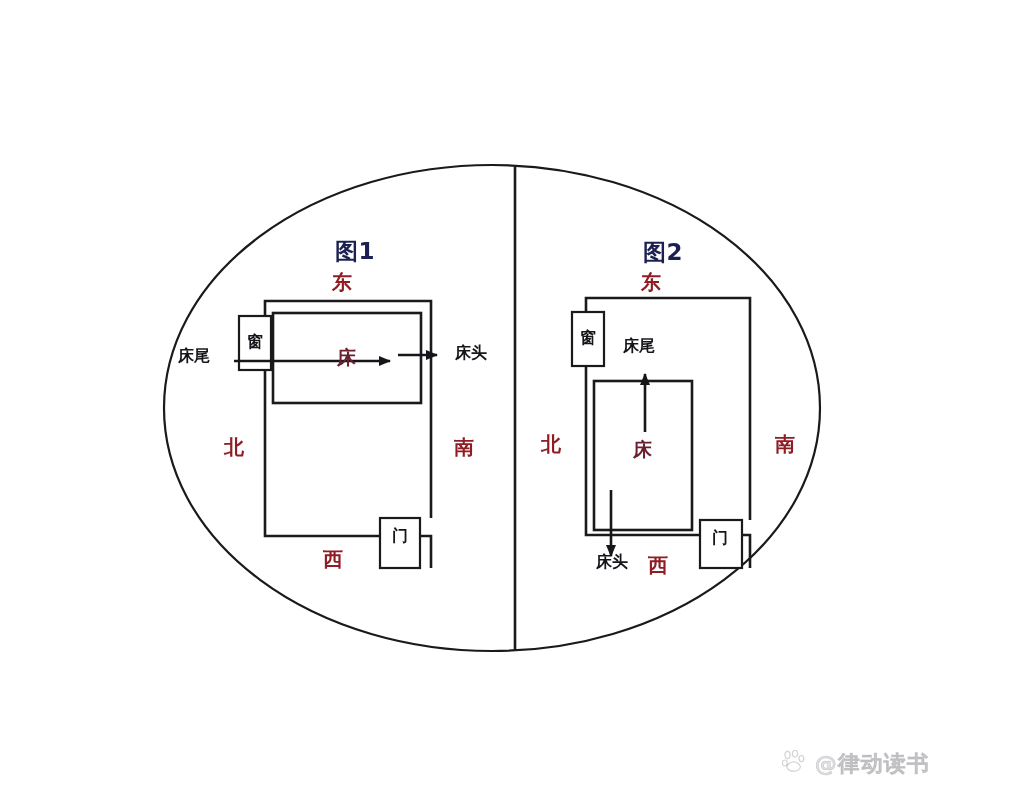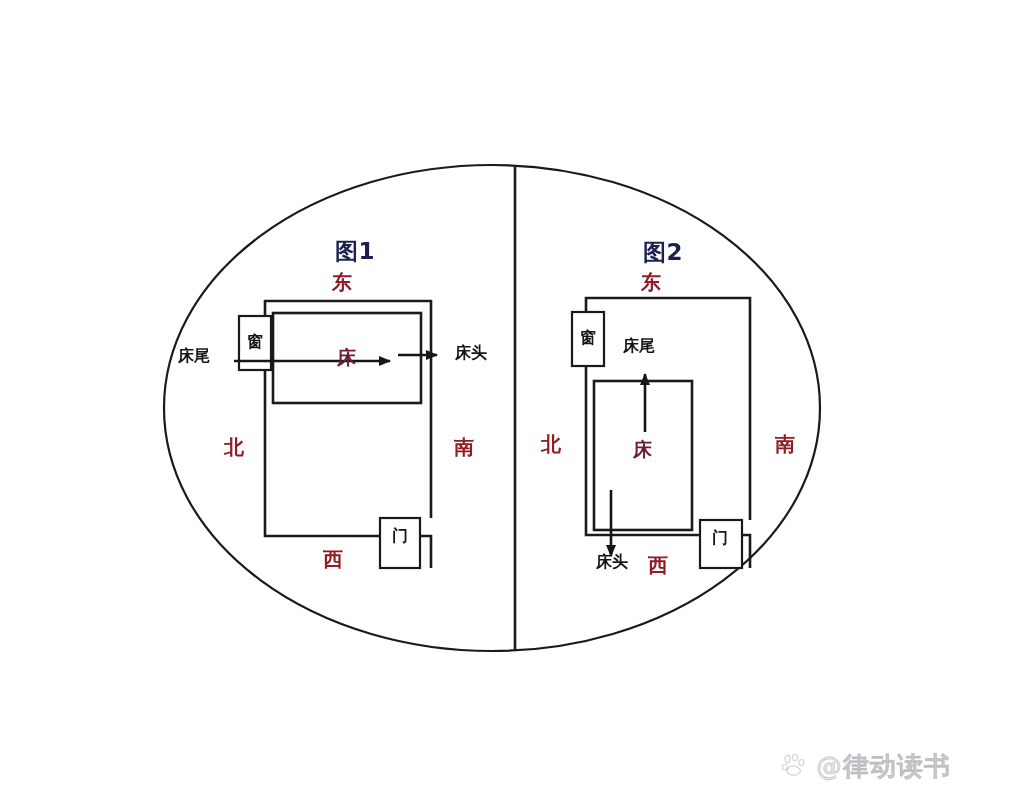--- a/index.html
+++ b/index.html
@@ -55,21 +55,21 @@
   }
   .lbl-box {
     font-size: 16px;
     font-weight: bold;
     color: #15151a;
   }
   .watermark {
     position: absolute;
     left: 782px;
     top: 749px;
-    font-size: 26px;
+    font-size: 22px;
     font-weight: bold;
     letter-spacing: 1px;
     color: rgba(120,120,128,0.22);
     -webkit-text-stroke: 0.6px rgba(110,110,120,0.30);
     white-space: nowrap;
     font-family: "DejaVu Sans", "Liberation Sans", sans-serif;
   }
   .wm-paw {
     display: inline-block;
     transform: translateY(1px);

